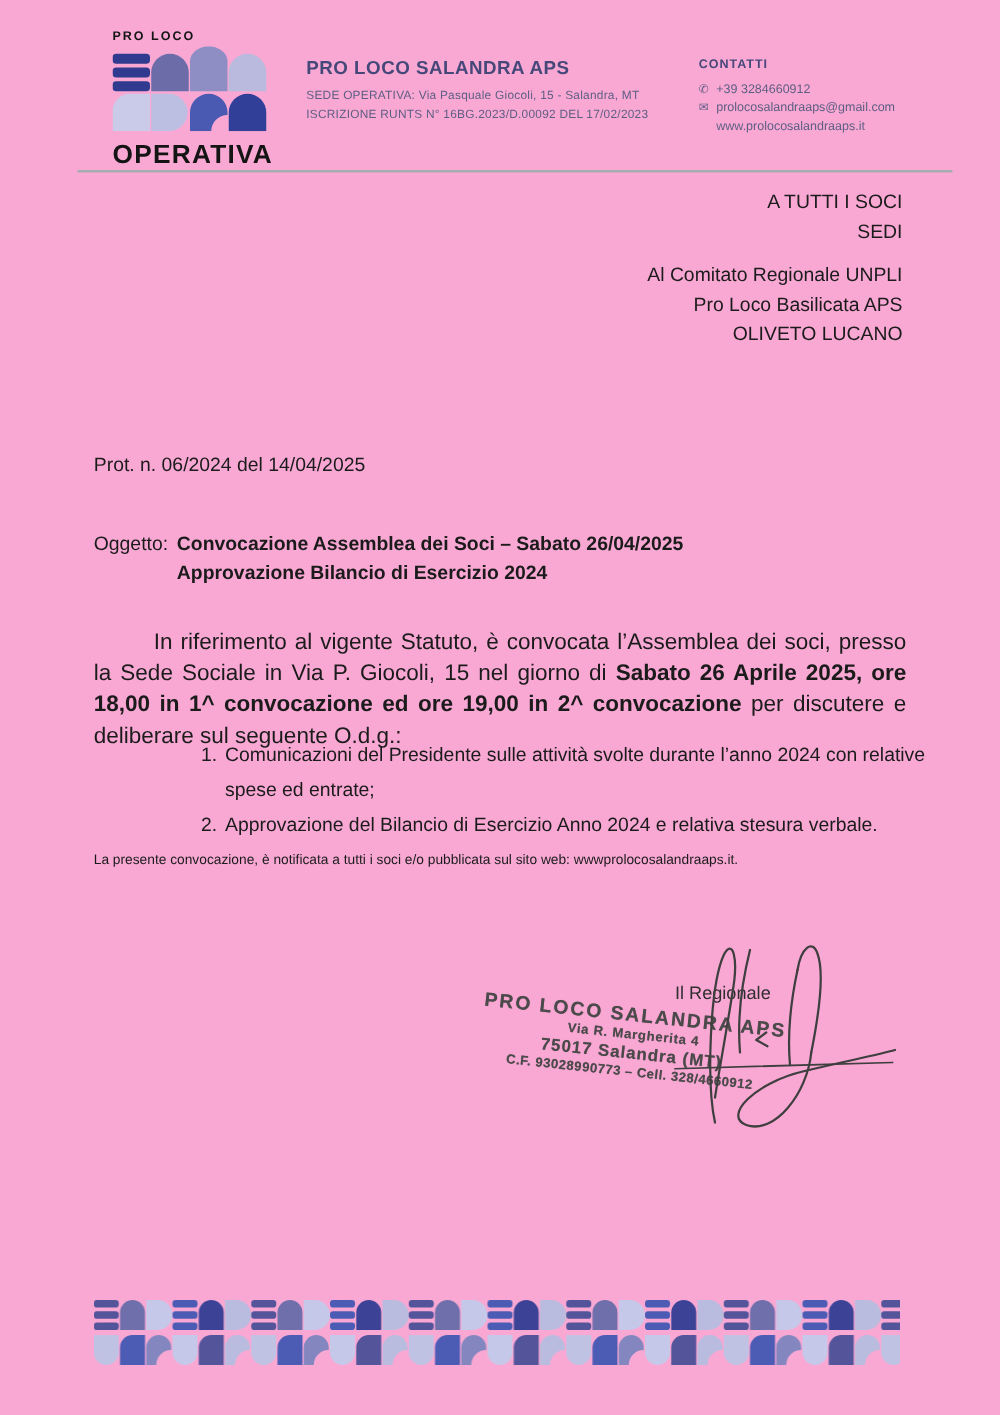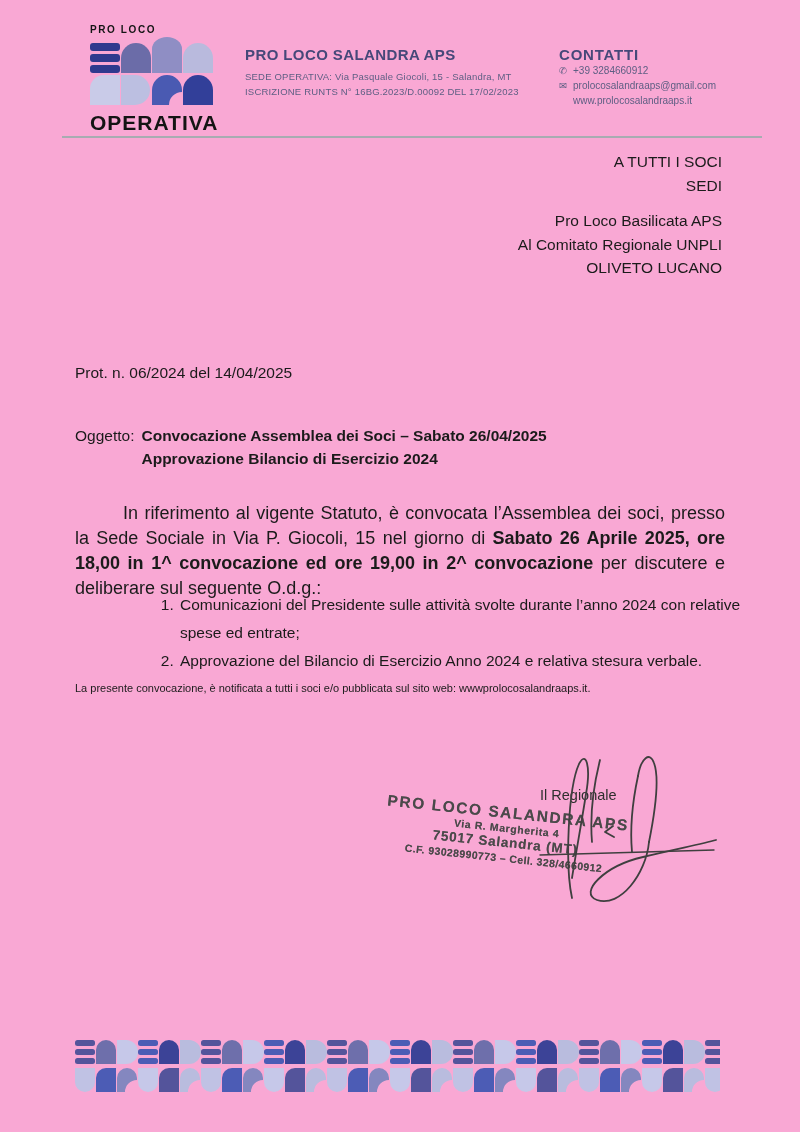--- a/index.html
+++ b/index.html
@@ -8,21 +8,21 @@
     font-family:"Liberation Sans",sans-serif;color:#1b1b1b;overflow:hidden;
   }
   
   .logo{position:absolute;left:90px;top:24px;width:134px;}
   .logo-top{font-size:10px;font-weight:700;letter-spacing:1.6px;color:#141414;margin-bottom:2px;}
   .logo-name{font-size:21px;font-weight:800;letter-spacing:1px;color:#141414;margin-top:2px;}
   .org{position:absolute;left:245px;top:46px;width:300px;}
   .org-name{font-size:15px;font-weight:700;color:#464879;letter-spacing:.4px;margin-bottom:7px;}
   .org-line{font-size:9.5px;color:#5d5e83;line-height:14.5px;letter-spacing:.2px;}
   .contacts{position:absolute;left:559px;top:46px;width:210px;}
-  .contacts-title{font-size:15px;font-weight:700;color:#464879;letter-spacing:.8px;}
+  .contacts-title{font-size:10px;font-weight:700;color:#464879;letter-spacing:.8px;margin-bottom:7px;}
   .contact-row{display:flex;align-items:flex-start;font-size:10px;color:#5d5e83;line-height:15px;}
   .contact-icon{width:14px;flex:none;font-size:9.5px;color:#5d5e83;}
   .divider{position:absolute;left:62px;top:136px;width:700px;height:1.5px;background:#a7acb1;}
   
   .recipients{position:absolute;right:78px;top:150px;text-align:right;font-size:15.5px;line-height:23.5px;}
   .recipients-block2{margin-top:12px;}
   
   .protocol{position:absolute;left:75px;top:364px;font-size:15.5px;}
   .subject{position:absolute;left:75px;top:424px;font-size:15.5px;line-height:23px;display:flex;}
   .subject-label{flex:none;padding-right:7px;}
@@ -93,22 +93,22 @@
       <span>www.prolocosalandraaps.it</span>
     </div>
   </div>
 
   <div class="divider"></div>
 
   <div class="recipients">
     <div>A TUTTI I SOCI</div>
     <div>SEDI</div>
     <div class="recipients-block2">
+      <div>Al Comitato Regionale UNPLI</div>
       <div>Pro Loco Basilicata APS</div>
-      <div>Al Comitato Regionale UNPLI</div>
       <div>OLIVETO LUCANO</div>
     </div>
   </div>
 
   <div class="protocol">Prot. n. 06/2024 del 14/04/2025</div>
 
   <div class="subject">
     <span class="subject-label">Oggetto:</span>
     <div class="subject-content">
       <div>Convocazione Assemblea dei Soci – Sabato 26/04/2025</div>

